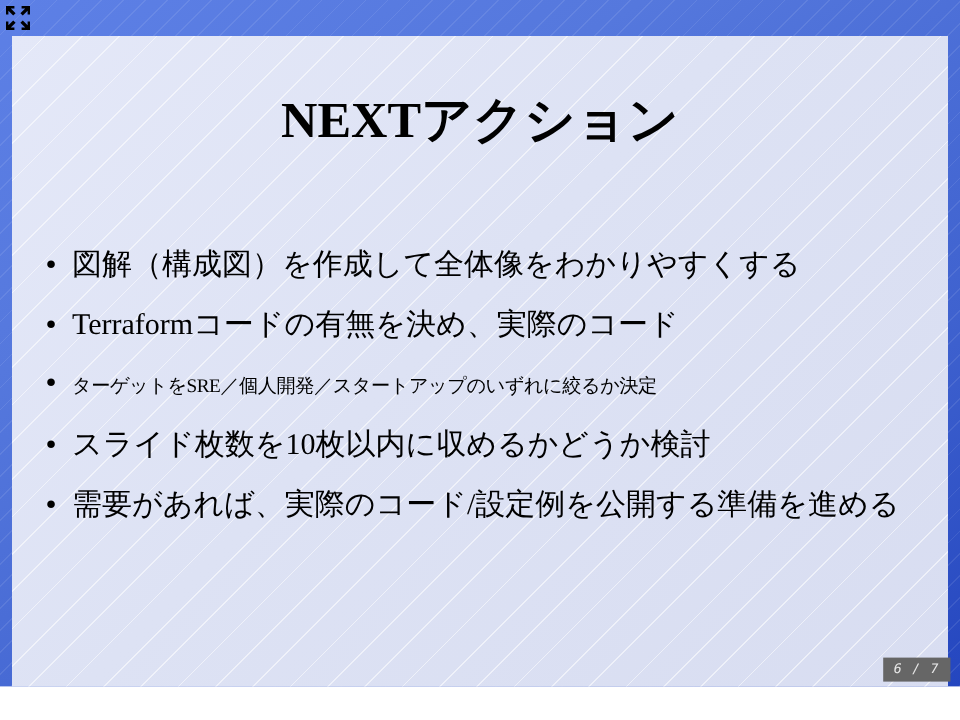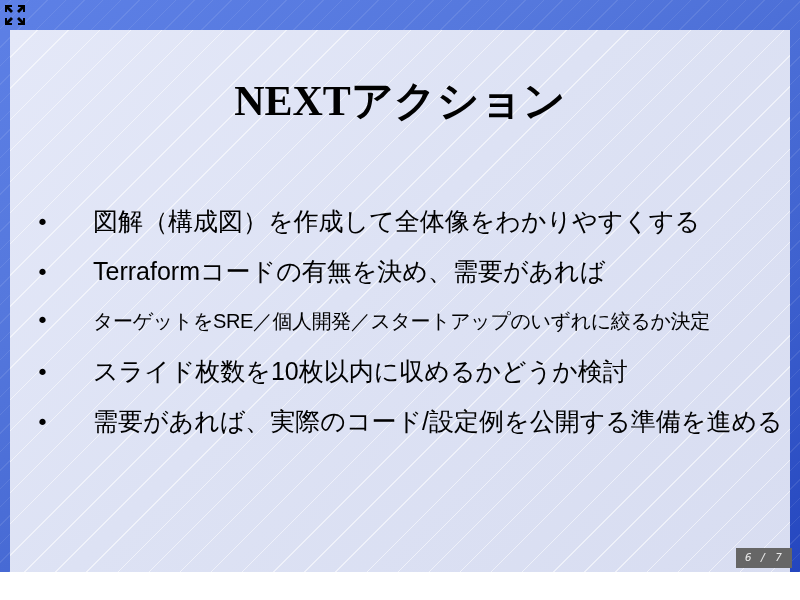--- a/index.html
+++ b/index.html
@@ -104,29 +104,28 @@
     flex: 0 0 auto;
     width: 24px;
     font-size: 22px;
     line-height: 50px;
     color: #000000;
     text-align: left;
     font-family: "DejaVu Sans", sans-serif;
   }
   .bullet-text {
     flex: 1 1 auto;
-    font-family: Liberation Sans, sans-serif;
+    font-family: Liberation Serif, serif;
     font-size: 25px;
     line-height: 50px;
     color: #000000;
     white-space: nowrap;
-    margin-left: 33px;
   }
   .bullet-row.tight .bullet-text {
-    font-size: 20px;
+    font-size: 16px;
     letter-spacing: -0.4px;
   }
 
   
   #page-badge {
     position: absolute;
     right: 8px;
     bottom: 4px;
     background: #666666;
     color: #e8e8e8;
@@ -165,21 +164,21 @@
 
     <ul id="bullet-list">
 
       <li class="bullet-row">
         <span class="bullet-marker">•</span>
         <span class="bullet-text">図解（構成図）を作成して全体像をわかりやすくする</span>
       </li>
 
       <li class="bullet-row">
         <span class="bullet-marker">•</span>
-        <span class="bullet-text">Terraformコードの有無を決め、需要があれば</span>
+        <span class="bullet-text">Terraformコードの有無を決め、実際のコード</span>
       </li>
 
       <li class="bullet-row tight">
         <span class="bullet-marker">•</span>
         <span class="bullet-text">ターゲットをSRE／個人開発／スタートアップのいずれに絞るか決定</span>
       </li>
 
       <li class="bullet-row">
         <span class="bullet-marker">•</span>
         <span class="bullet-text">スライド枚数を10枚以内に収めるかどうか検討</span>

